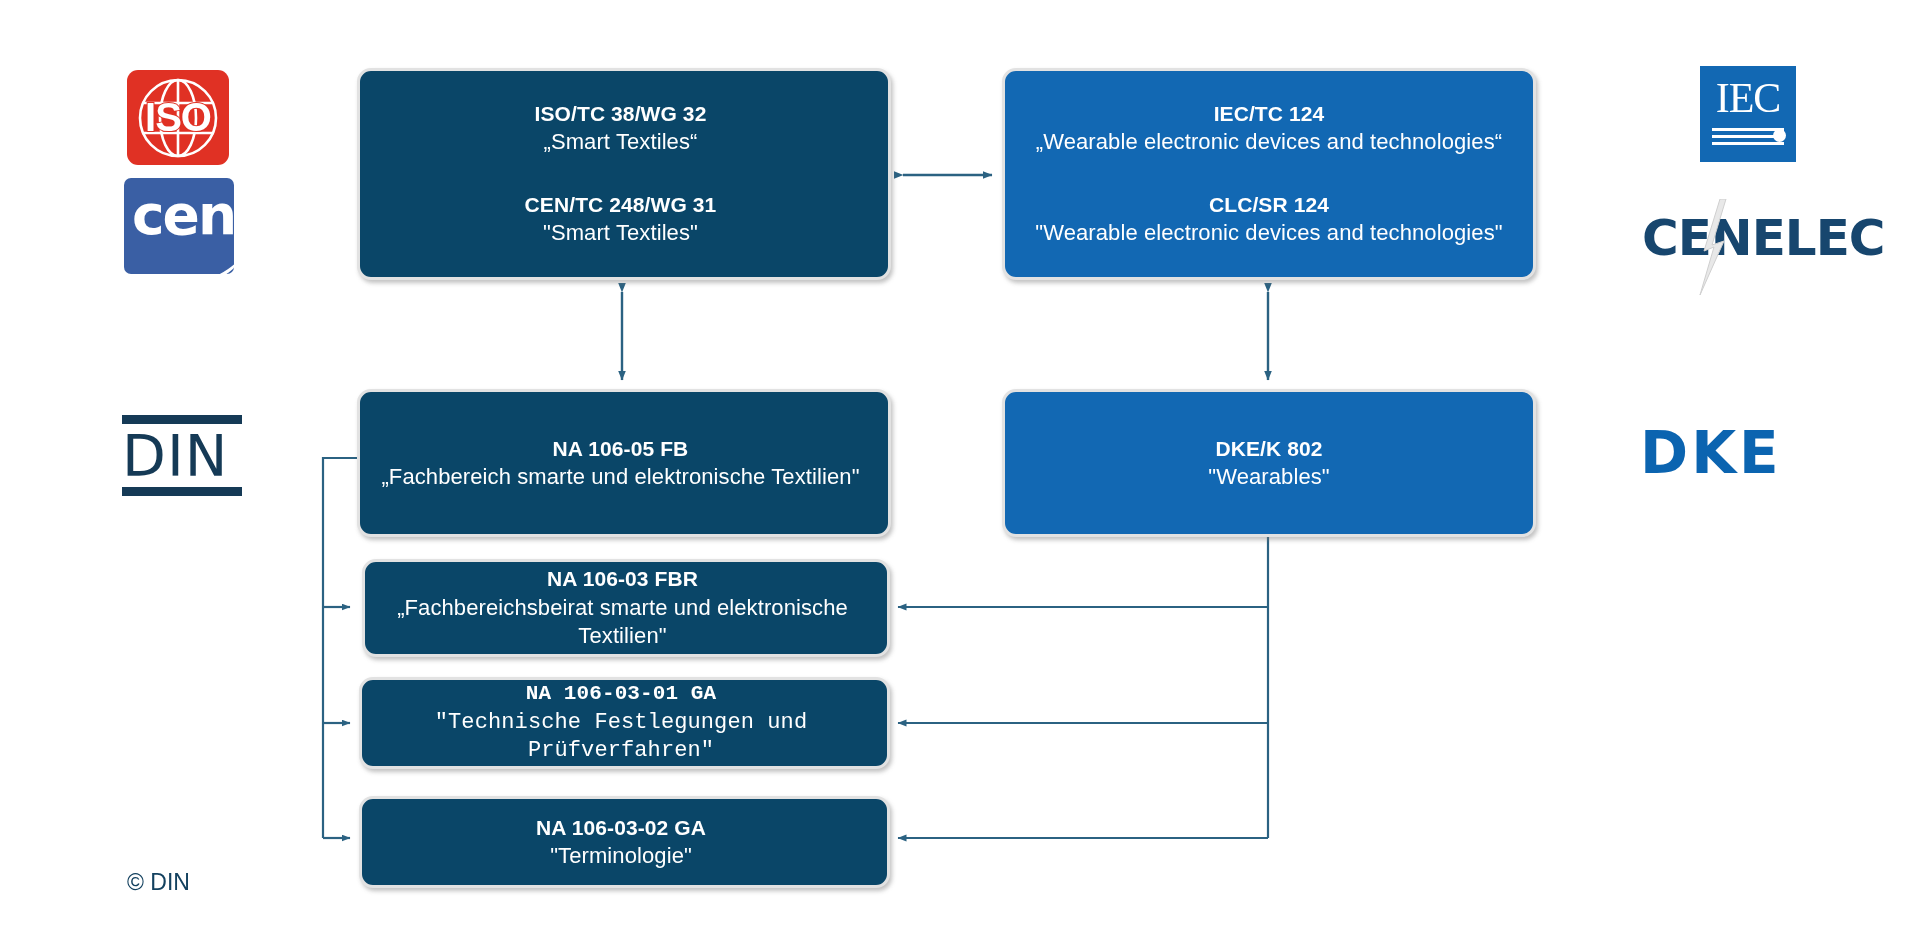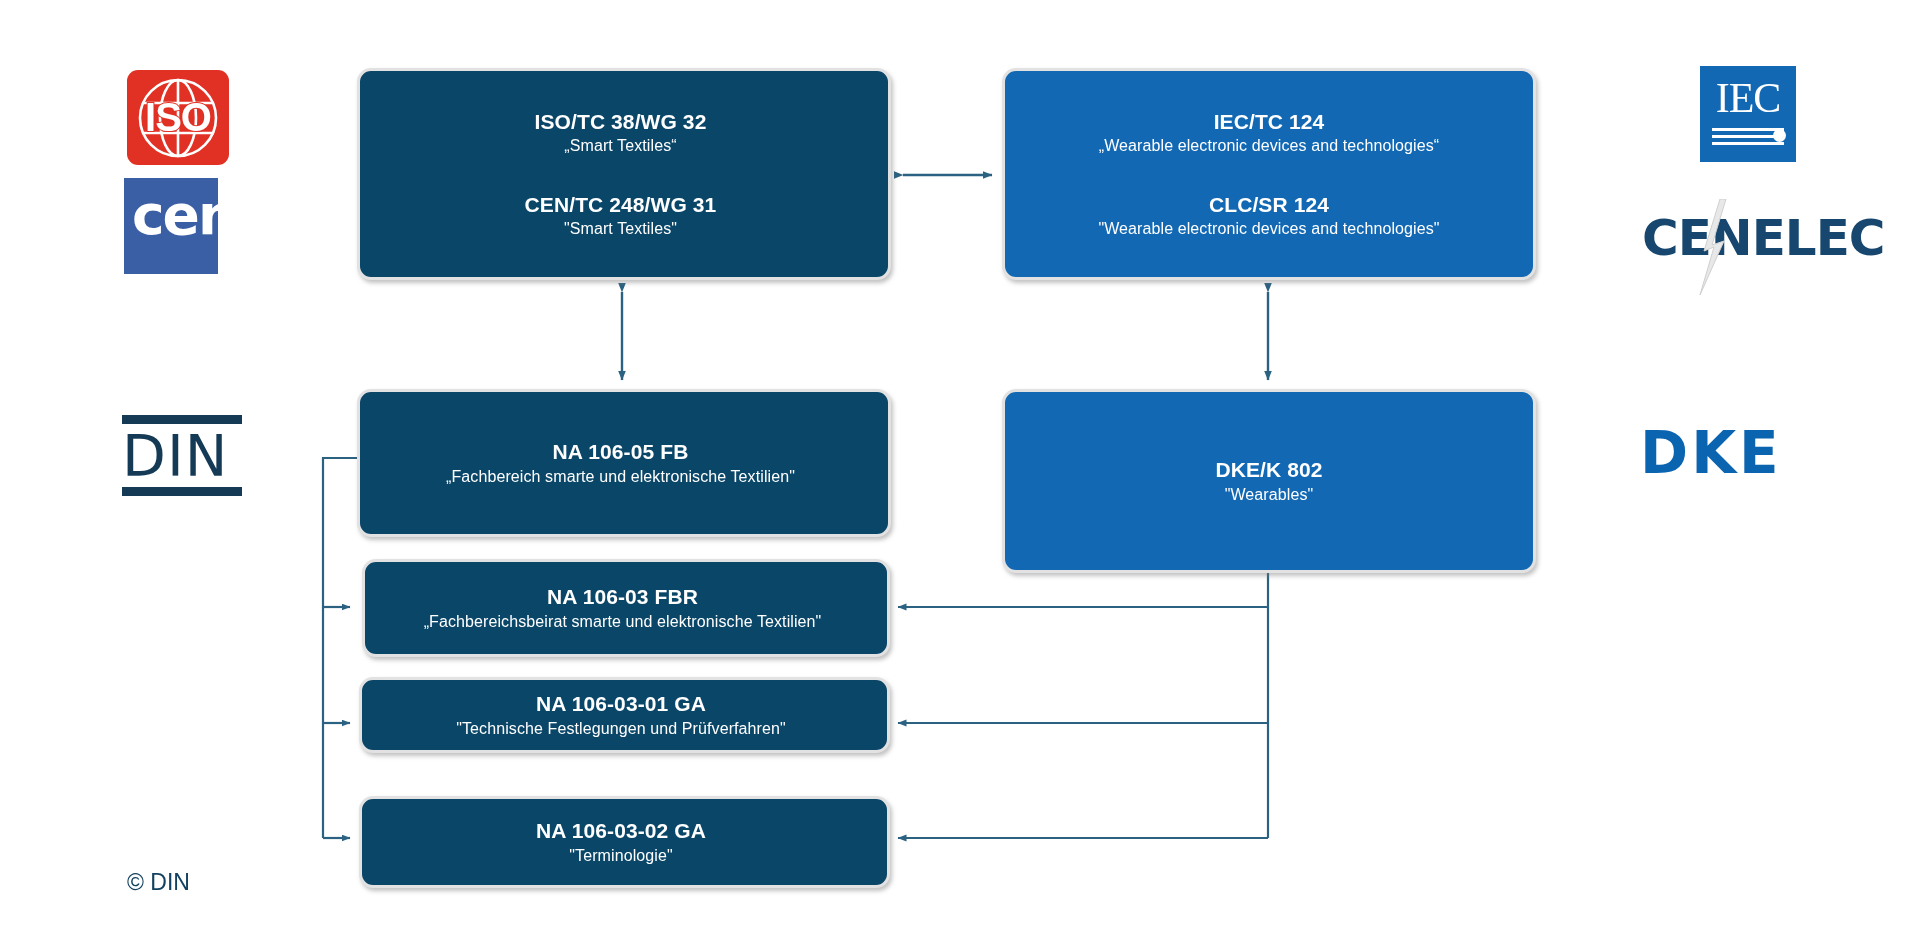--- a/index.html
+++ b/index.html
@@ -48,54 +48,54 @@
   .node.light { background: #1268B3; }
 
   .node .title {
     font-weight: bold;
     font-size: 21px;
     line-height: 1.35;
     letter-spacing: 0.1px;
   }
   .node .sub {
     font-weight: normal;
-    font-size: 16px;
+    font-size: 22px;
     line-height: 1.3;
     letter-spacing: 0.1px;
   }
   .node .block { margin: 0; }
   .node .block + .block { margin-top: 34px; }
 
   
   #box-iso-cen { left: 357px;  top: 68px;  width: 534px; height: 212px; }
   #box-iec-clc { left: 1002px; top: 68px;  width: 534px; height: 212px; }
   #box-na-fb   { left: 357px;  top: 389px; width: 534px; height: 148px; }
-  #box-dke     { left: 1002px; top: 389px; width: 534px; height: 184px; }
+  #box-dke     { left: 1002px; top: 389px; width: 534px; height: 148px; }
   #box-na-fbr  { left: 362px;  top: 559px; width: 528px; height: 98px; }
-  #box-na-ga1  { left: 359px;  top: 677px; width: 531px; height: 76px; }
+  #box-na-ga1  { left: 359px;  top: 677px; width: 531px; height: 92px; font-family: Liberation Mono, monospace; }
   #box-na-ga2  { left: 359px;  top: 796px; width: 531px; height: 92px; }
 
   
   .logo { position: absolute; z-index: 4; }
 
   #logo-iso { left: 127px; top: 70px; width: 102px; height: 95px;
               background: #e03124; display: flex; align-items: center; justify-content: center; border-radius: 11px; }
   #logo-iso .globe { position: relative; width: 86px; height: 86px; }
   #logo-iso .globe svg { position: absolute; left: 0; top: 0; }
   #logo-iso .iso-text {
       position: absolute; left: 0; top: 0; width: 86px; height: 86px;
       display: flex; align-items: center; justify-content: center;
       color: #ffffff; font-weight: bold; font-size: 40px;
       font-family: "Liberation Sans", sans-serif; letter-spacing: -1px;
       -webkit-text-stroke: 2px #e03124;
       paint-order: stroke fill;
   }
 
-  #logo-cen { left: 124px; top: 178px; width: 94px; height: 96px;
-              background: #3a5fa4; overflow: hidden; }
+  #logo-cen { left: 124px; top: 178px; width: 110px; height: 96px;
+              background: #3a5fa4; overflow: hidden; border-radius: 7px; }
   #logo-cen .cen-text {
       position: absolute; left: 8px; top: 10px;
       color: #ffffff; font-size: 55px; font-weight: bold;
       font-family: "DejaVu Sans", sans-serif; letter-spacing: -2px; line-height: 1;
   }
   #logo-cen .swoosh {
       position: absolute; left: -14px; top: 40px; width: 140px; height: 70px;
       border-bottom: 5px solid #ffffff;
       border-radius: 0 0 60% 10%;
       transform: rotate(-9deg);

